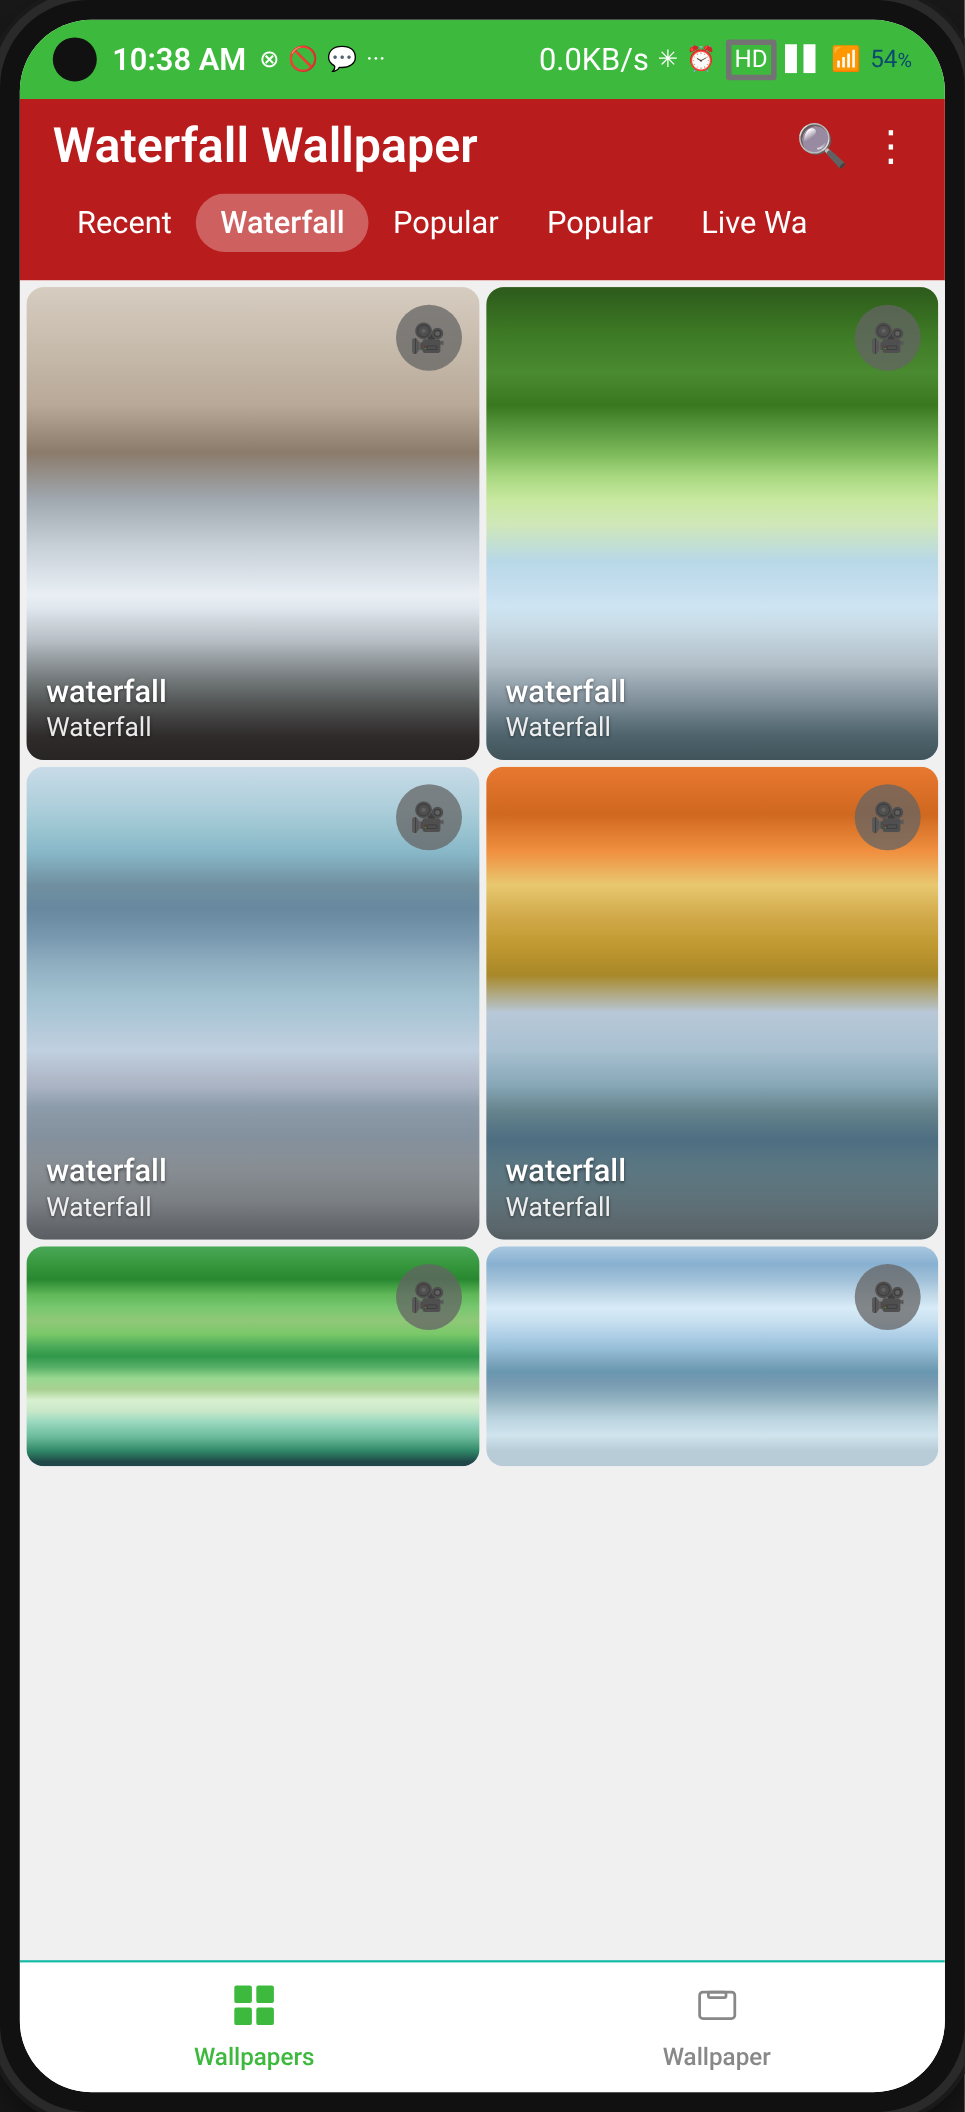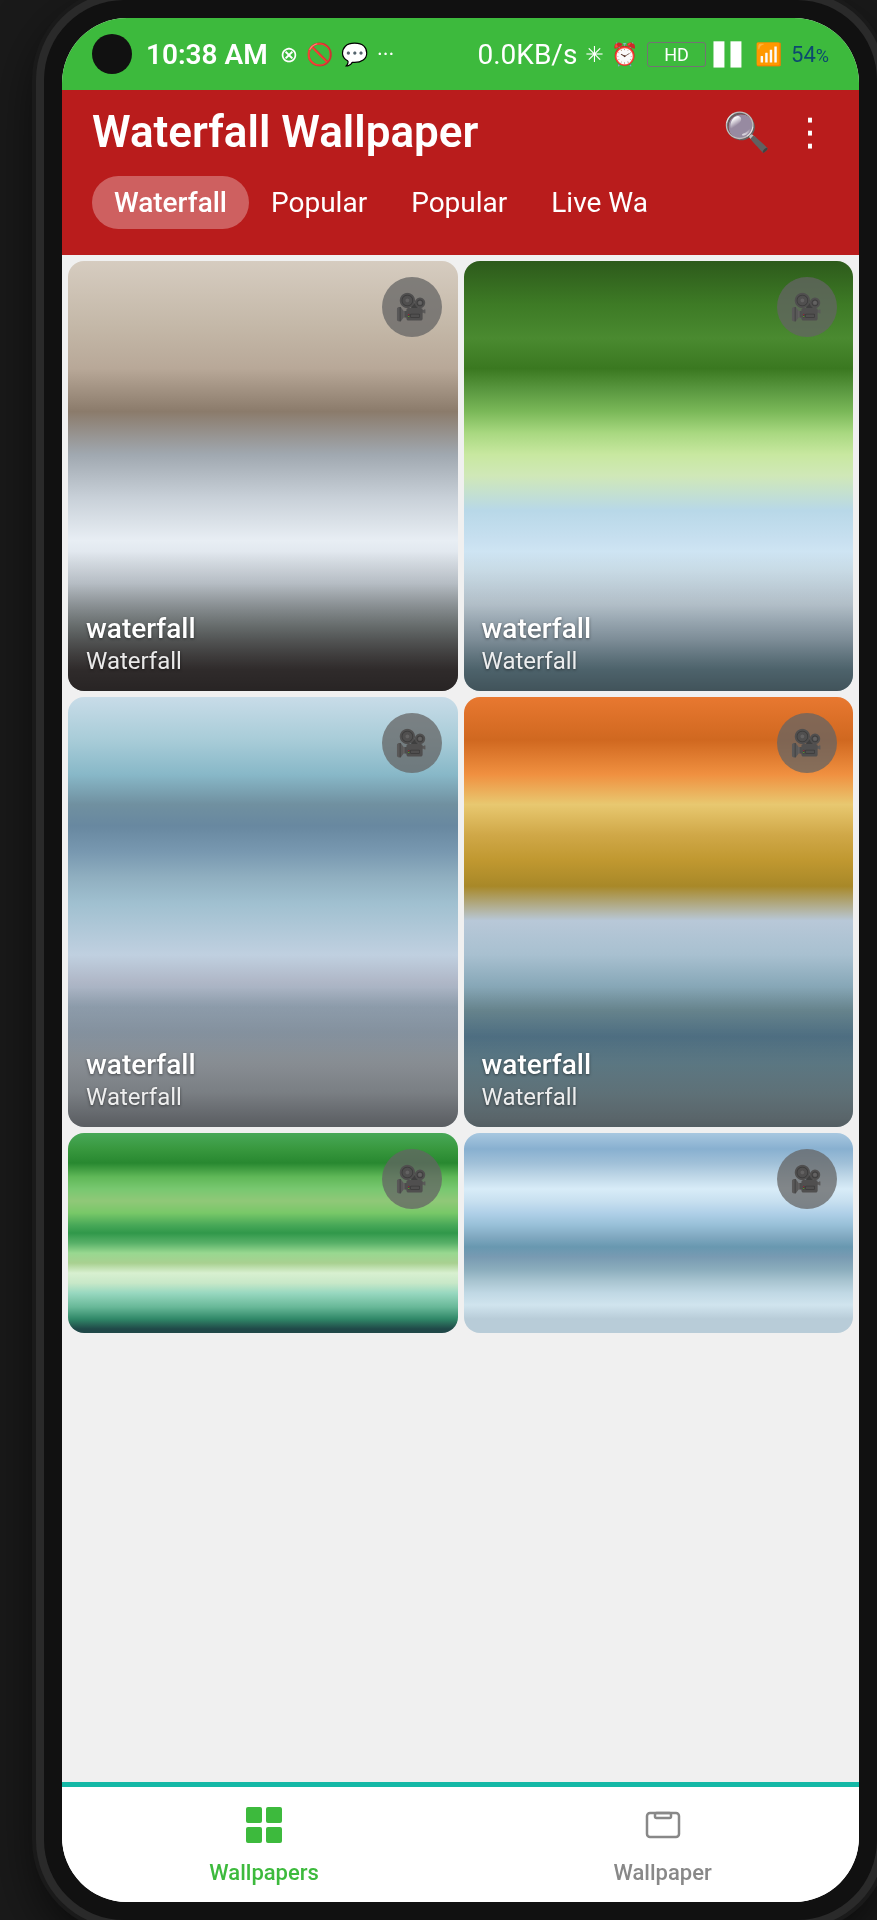--- a/index.html
+++ b/index.html
@@ -14,21 +14,20 @@
     }
 
     .phone-frame {
       width: 877px;
       height: 1920px;
       background: #111;
       border-radius: 80px;
       position: relative;
       overflow: hidden;
       box-shadow: 0 0 0 8px #2a2a2a, 0 0 0 12px #1a1a1a, 0 20px 60px rgba(0,0,0,0.8);
-      margin-left: 44px;
     }
 
     .phone-screen {
       position: absolute;
       top: 18px;
       left: 18px;
       right: 18px;
       bottom: 18px;
       border-radius: 65px;
       overflow: hidden;
@@ -298,21 +297,21 @@
       height: 200px;
     }
 
     
     .bottom-nav {
       background: white;
       height: 120px;
       display: flex;
       align-items: center;
       justify-content: space-around;
-      border-top: 5px solid #14b8a6;
+      border-top: 2px solid #14b8a6;
       flex-shrink: 0;
     }
 
     .nav-item {
       display: flex;
       flex-direction: column;
       align-items: center;
       gap: 6px;
       cursor: pointer;
     }
@@ -356,39 +355,40 @@
 
         <span class="status-icon">⊗</span>
         <span class="status-icon" style="font-size:22px;">🚫</span>
         <span class="status-icon" style="font-size:22px;">💬</span>
         <span class="status-icon">···</span>
       </div>
       <div class="status-right">
         <span style="font-size:28px;">0.0KB/s</span>
         <span>✳</span>
         <span>⏰</span>
-        <span style="font-size:18px;border:1px solid #737373;padding:1px 16px;border-radius:3px;">HD</span>
+        <span style="font-size:22px;border:5px solid #737373;padding:1px 3px;border-radius:3px;">HD</span>
         <span>▋▋</span>
         <span>📶</span>
         <span class="battery-text">
           <span>54</span><span style="font-size:18px;">%</span>
         </span>
       </div>
     </div>
 
     <div class="app-header">
       <div class="app-title-row">
         <span class="app-title">Waterfall Wallpaper</span>
         <div class="header-icons">
           <span class="header-icon">🔍</span>
           <span class="header-icon">⋮</span>
         </div>
       </div>
 
       <div class="tabs-row">
+        <span class="tab-item">Recent</span>
         <span class="tab-item active">Waterfall</span>
         <span class="tab-item">Popular</span>
         <span class="tab-item">Popular</span>
         <span class="tab-item">Live Wa</span>
       </div>
     </div>
 
     <div class="content-area">
       <div class="wallpaper-grid">
 

